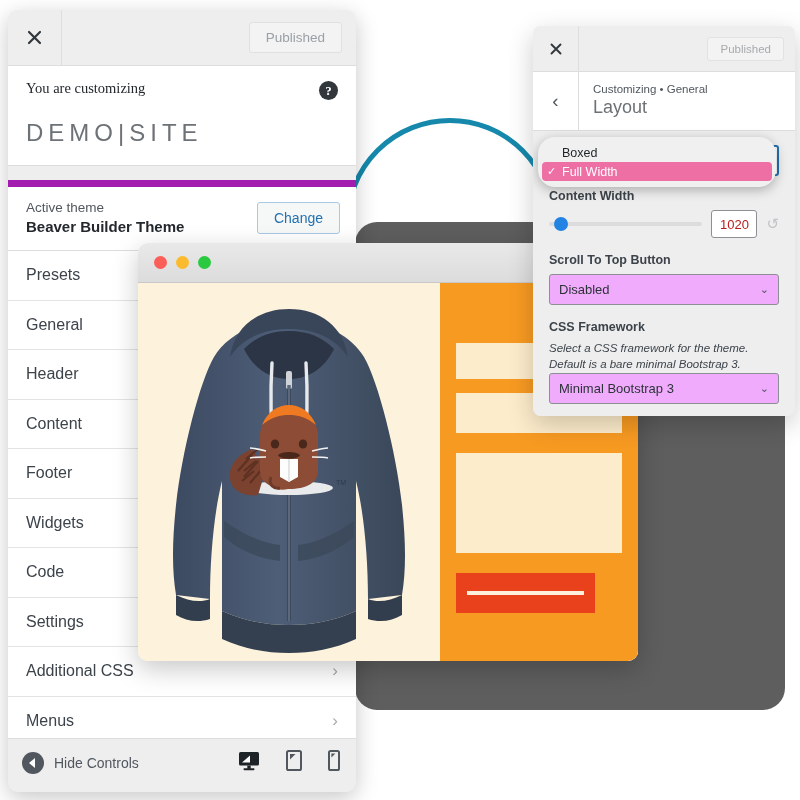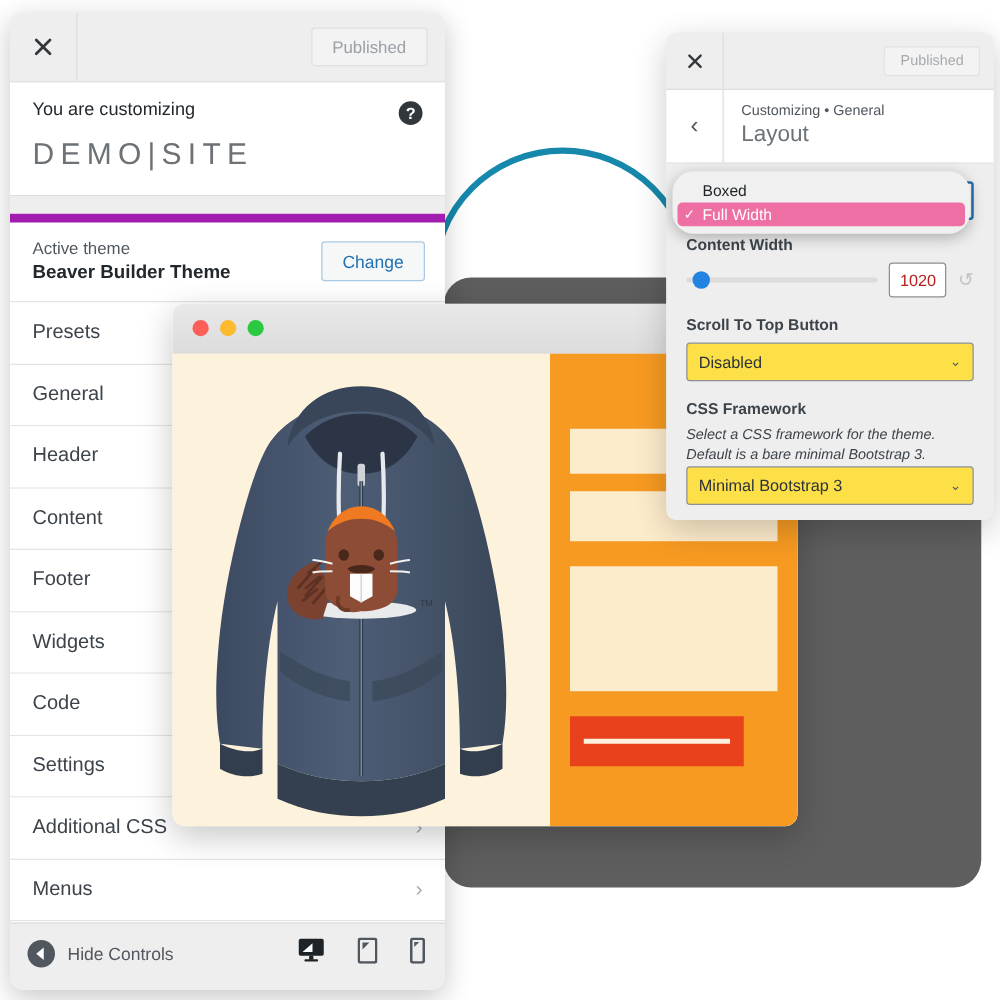--- a/index.html
+++ b/index.html
@@ -58,30 +58,30 @@
   .cz-published {
     align-self: center; margin-right: 14px;
     padding: 7px 16px; font-size: 13.5px; color: #9aa0a6;
     background: #f3f3f3; border: 1px solid #e0e0e0; border-radius: 3px;
   }
   .cz-info {
     background: #ffffff; padding: 14px 18px 18px 18px;
     border-bottom: 1px solid #dddddd; position: relative;
     flex: 0 0 auto;
   }
-  .cz-info-row { display: flex; align-items: flex-start; justify-content: space-between; }
+  .cz-info-row { display: flex; align-items: flex-start; justify-content: space-between; font-family: Liberation Serif, serif; }
   .cz-customizing { font-size: 14.5px; color: #23282d; }
   .cz-help {
     width: 19px; height: 19px; border-radius: 50%;
     background: #32373c; color: #fff; font-size: 13px; font-weight: bold;
     display: flex; align-items: center; justify-content: center;
     line-height: 1; cursor: pointer; flex: 0 0 auto; margin-top: 1px;
   }
   .cz-sitename {
-    margin-top: 10px; font-size: 24px; letter-spacing: 5px;
+    margin-top: 19px; font-size: 24px; letter-spacing: 5px;
     color: #6d7277; font-weight: 300; font-family: "Liberation Sans", sans-serif;
   }
   .cz-gap { height: 14px; background: #eeeeee; flex: 0 0 auto; }
   .cz-theme {
     background: #ffffff; padding: 13px 16px 15px 18px;
     border-top: 7px solid #a21caf; border-bottom: 1px solid #dddddd;
     display: flex; align-items: center; justify-content: space-between;
     flex: 0 0 auto;
   }
   .cz-theme-lbl { font-size: 13.5px; color: #50575e; }
@@ -192,21 +192,21 @@
   }
   .pn-head-txt { padding: 11px 14px 12px 14px; }
   .pn-crumb { font-size: 11.5px; color: #50575e; }
   .pn-title { font-size: 18px; color: #6d7277; font-weight: 300; margin-top: 2px; }
 
   .pn-body { flex: 1 1 auto; padding: 14px 16px 16px 16px; position: relative; background: #eeeeee; }
   .pn-label { font-size: 12.5px; font-weight: bold; color: #3c434a; margin-bottom: 7px; }
   .pn-desc { font-size: 11.5px; font-style: italic; color: #3c434a; line-height: 1.35; margin-bottom: 1px; }
 
   .sel {
-    width: 100%; height: 31px; background: #fde047;
+    width: 100%; height: 31px; background: #f0abfc;
     border: 1px solid #8c8f94; border-radius: 3px;
     display: flex; align-items: center; justify-content: space-between;
     padding: 0 9px; font-size: 13px; color: #2c3338; cursor: pointer;
   }
   .sel .chev { color: #50575e; font-size: 11px; }
 
   
   .sel-focus {
     position: absolute; left: 16px; top: 14px; width: 230px; height: 31px;
     background: #ffffff; border: 2px solid #2271b1; border-radius: 3px; z-index: 1;

